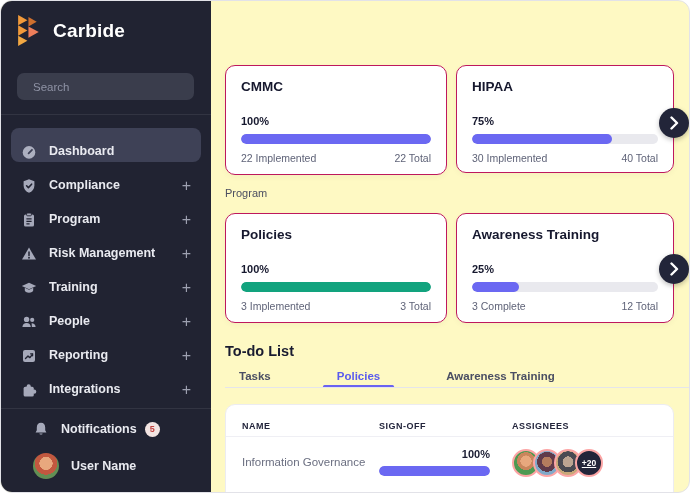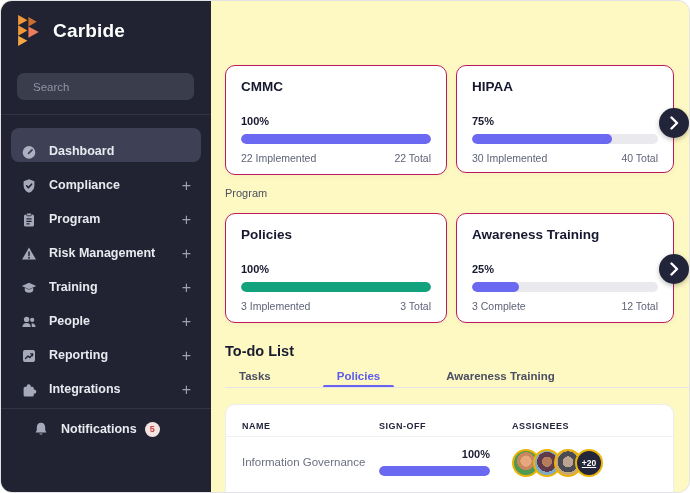--- a/index.html
+++ b/index.html
@@ -56,21 +56,21 @@
                 border:1px solid #ECECF1; border-radius:10px; }
   .th { position:absolute; top:16px; font-size:9px; font-weight:bold; letter-spacing:.5px; color:#23253C; }
   .thead-divider { position:absolute; top:31px; left:0; width:100%; height:1px; background:#EFEFF4; }
   .trow { position:absolute; left:0; top:32px; width:100%; height:56px; cursor:pointer; }
   .row-name { position:absolute; left:16px; top:19px; font-size:11.5px; color:#6B6F81; }
   .signoff-pct { position:absolute; left:153px; width:111px; top:11px; text-align:right; font-size:11px;
                  font-weight:bold; color:#1B1D33; }
   .signoff-bar { position:absolute; left:153px; top:29px; width:111px; height:10px; background:#E9E9EE;
                  border-radius:5px; overflow:hidden; }
   .avatars { position:absolute; left:286px; top:12px; display:flex; }
-  .avatar { width:28px; height:28px; border-radius:50%; border:2px solid #eab308; margin-left:-7px;text-decoration:underline; }
+  .avatar { width:28px; height:28px; border-radius:50%; border:2px solid #fca5a5; margin-left:-7px;text-decoration:underline; }
   .avatar:first-child { margin-left:0; }
   .avatar.a1 { background:radial-gradient(circle at 50% 42%, #E8A87E 0 30%, #C9855C 31% 48%, #4E9A52 49% 100%); }
   .avatar.a2 { background:radial-gradient(circle at 50% 45%, #B57C5E 0 28%, #603A4A 29% 55%, #7FA9C9 56% 100%); }
   .avatar.a3 { background:radial-gradient(circle at 50% 45%, #BCA492 0 30%, #4A4A52 31% 58%, #C9A878 59% 100%); }
   .avatar.more { background:#23253A; color:#fff; font-size:8.5px; font-weight:bold;
                  display:flex; align-items:center; justify-content:center; }
 </style>
 </head>
 <body>
 
@@ -205,20 +205,24 @@
       <span class="nav-icon">
         <svg width="16" height="16" viewBox="0 0 16 16">
           <path d="M8 1.8 C10.6 1.8 12.2 3.8 12.2 6.4 V9.2 L13.4 11.4 H2.6 L3.8 9.2 V6.4 C3.8 3.8 5.4 1.8 8 1.8 Z" fill="#A6A9BA"></path>
           <path d="M6.3 12.4 a1.8 1.8 0 0 0 3.4 0 Z" fill="#A6A9BA"></path>
         </svg>
       </span>
       <span class="nav-label">Notifications</span>
       <span class="badge">5</span>
     </div>
 
+    <div class="bottom-item" style="top:449px; height:32px;">
+      <span class="user-avatar"></span>
+      <span class="nav-label">User Name</span>
+    </div>
   </aside>
 
   <div class="card" style="left:224px; top:64px; width:222px; height:110px;">
     <div class="card-title">CMMC</div>
     <div class="pct">100%</div>
     <div class="bar">
       <div class="bar-fill" style="width: 100%; background: rgb(107, 104, 242);"></div>
     </div>
     <div class="cfoot">
       <span>22 Implemented</span>

